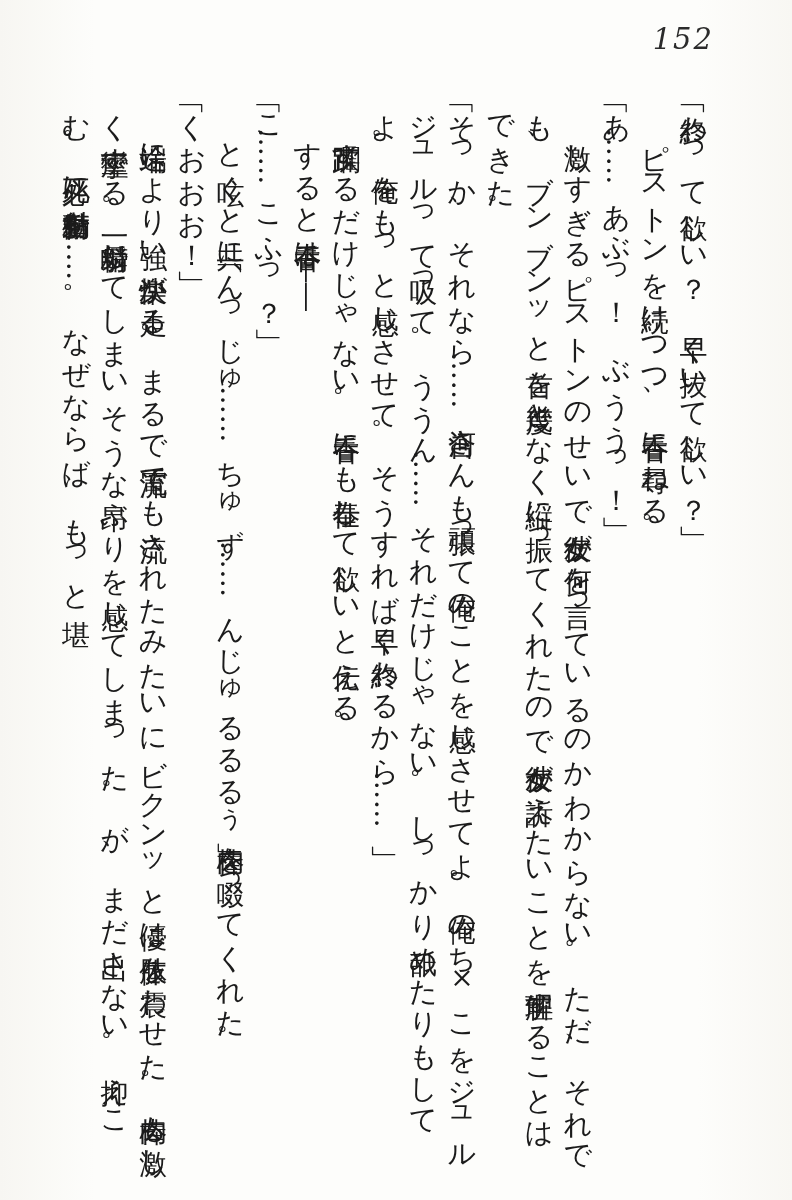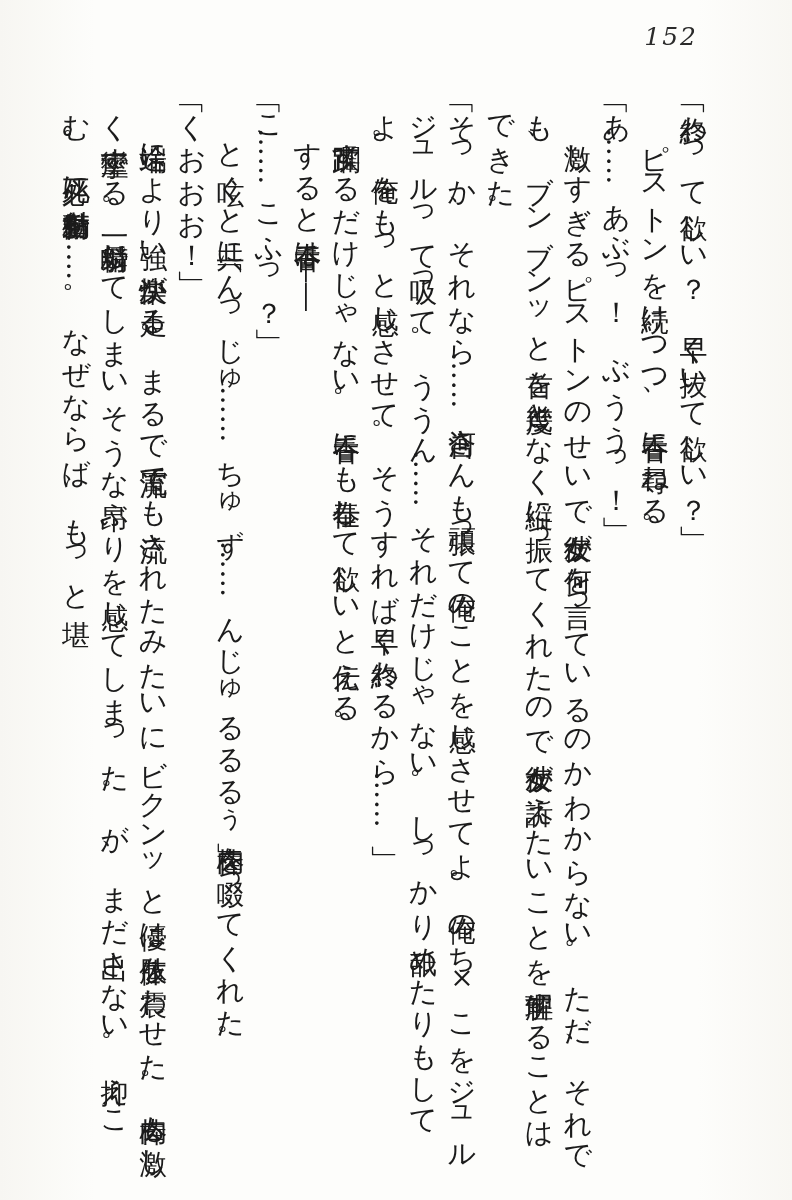--- a/index.html
+++ b/index.html
@@ -13,22 +13,22 @@
     width: 792px;
     height: 1200px;
     overflow: hidden;
     background: linear-gradient(90deg, #f7f6f2 0%, #fdfdfb 12%, #fdfdfb 88%, #f8f7f3 100%);
     font-family: "DejaVu Serif", "Liberation Serif", serif;
     color: #1b1b1b;
   }
   .page-number {
     position: absolute;
     top: 22px;
-    right: 94px;
-    font-size: 25px;
+    right: 78px;
+    font-size: 29px;
     font-style: italic;
     letter-spacing: 2px;
     color: #2b2b2b;
   }
   .text-block {
     position: absolute;
     top: 95px;
     right: 80px;
     height: 1068px;
     writing-mode: vertical-rl;

